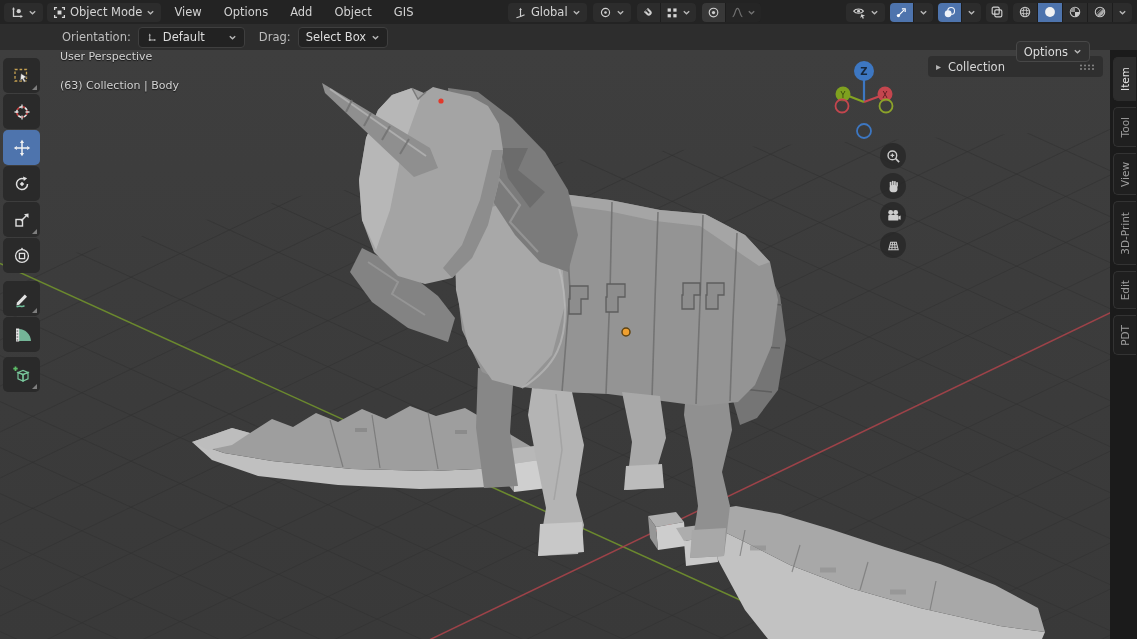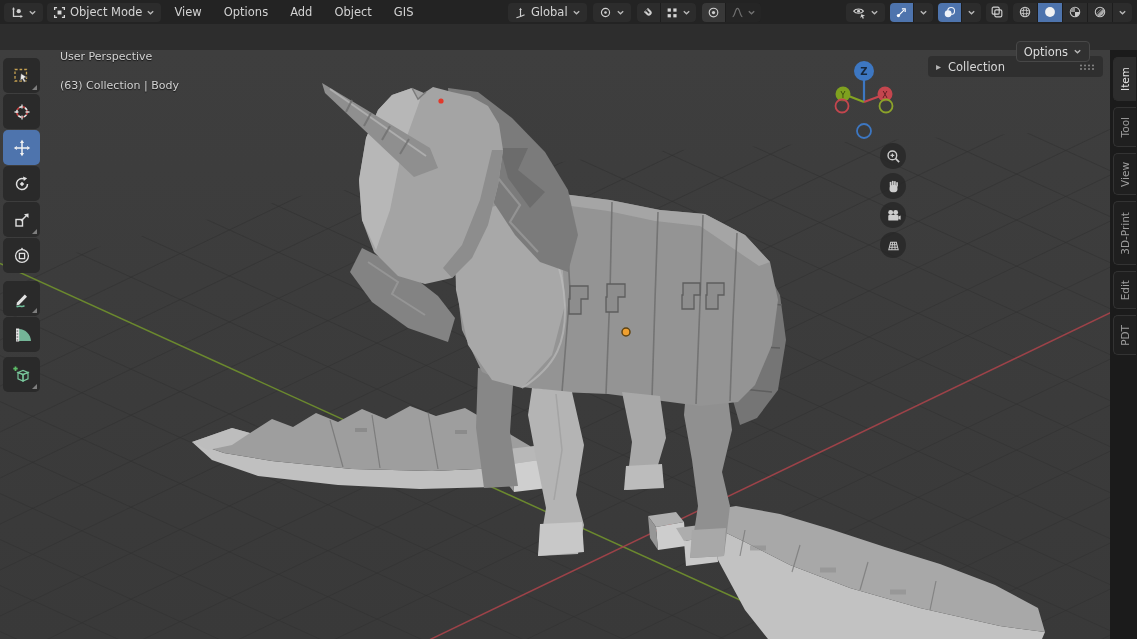--- a/index.html
+++ b/index.html
@@ -259,20 +259,43 @@
         <div class="seg">
           <svg class="chev" viewBox="0 0 10 10">
               <path d="M2 3.5 5 6.5 8 3.5"></path>
             </svg>
         </div>
       </div>
     </div>
   </div>
 
   <div class="toolsettings">
+    <div style="display:flex;align-items:center;margin-left:62px;">
+      <span class="ts-label">Orientation:</span>
+      <div class="dd2">
+        <span class="icon">
+          <svg width="12" height="12" viewBox="0 0 16 16">
+              <path d="M5 12V5M5 12h7" stroke="#b9b9b9" stroke-width="1.3" fill="none"></path>
+              <path d="M3.6 6 5 3.4 6.4 6zM11 10.6 13.6 12 11 13.4z" fill="#b9b9b9"></path>
+              <circle cx="5" cy="12" r="1.4" fill="#b9b9b9"></circle>
+            </svg>
+        </span>
+        <span>Default</span>
+        <svg class="chev" viewBox="0 0 10 10" style="margin-left:18px;">
+            <path d="M2 3.5 5 6.5 8 3.5"></path>
+          </svg>
+      </div>
+      <span class="ts-label" style="margin-left:14px;">Drag:</span>
+      <div class="dd2">
+        <span>Select Box</span>
+        <svg class="chev" viewBox="0 0 10 10">
+            <path d="M2 3.5 5 6.5 8 3.5"></path>
+          </svg>
+      </div>
+    </div>
     <div class="dd2" style="margin-left:auto;margin-right:47px;background:#313131;border-color:#484848;margin-top:29px;">
       <span>Options</span>
       <svg class="chev" viewBox="0 0 10 10">
           <path d="M2 3.5 5 6.5 8 3.5"></path>
         </svg>
     </div>
   </div>
 
   <div class="viewport">
 

